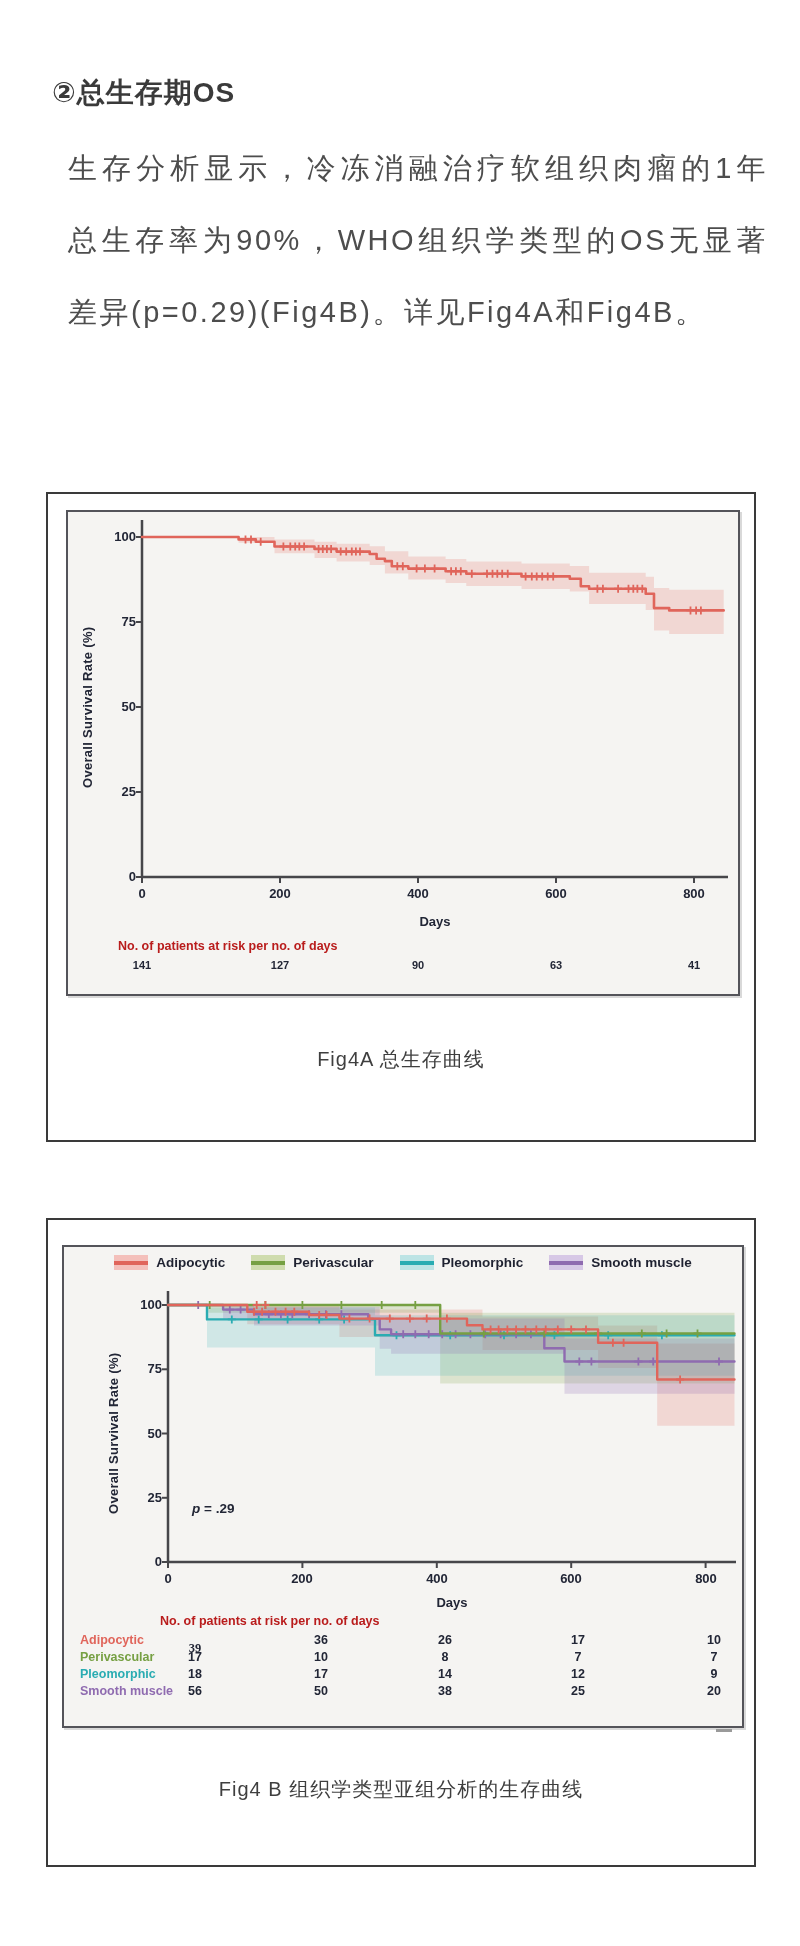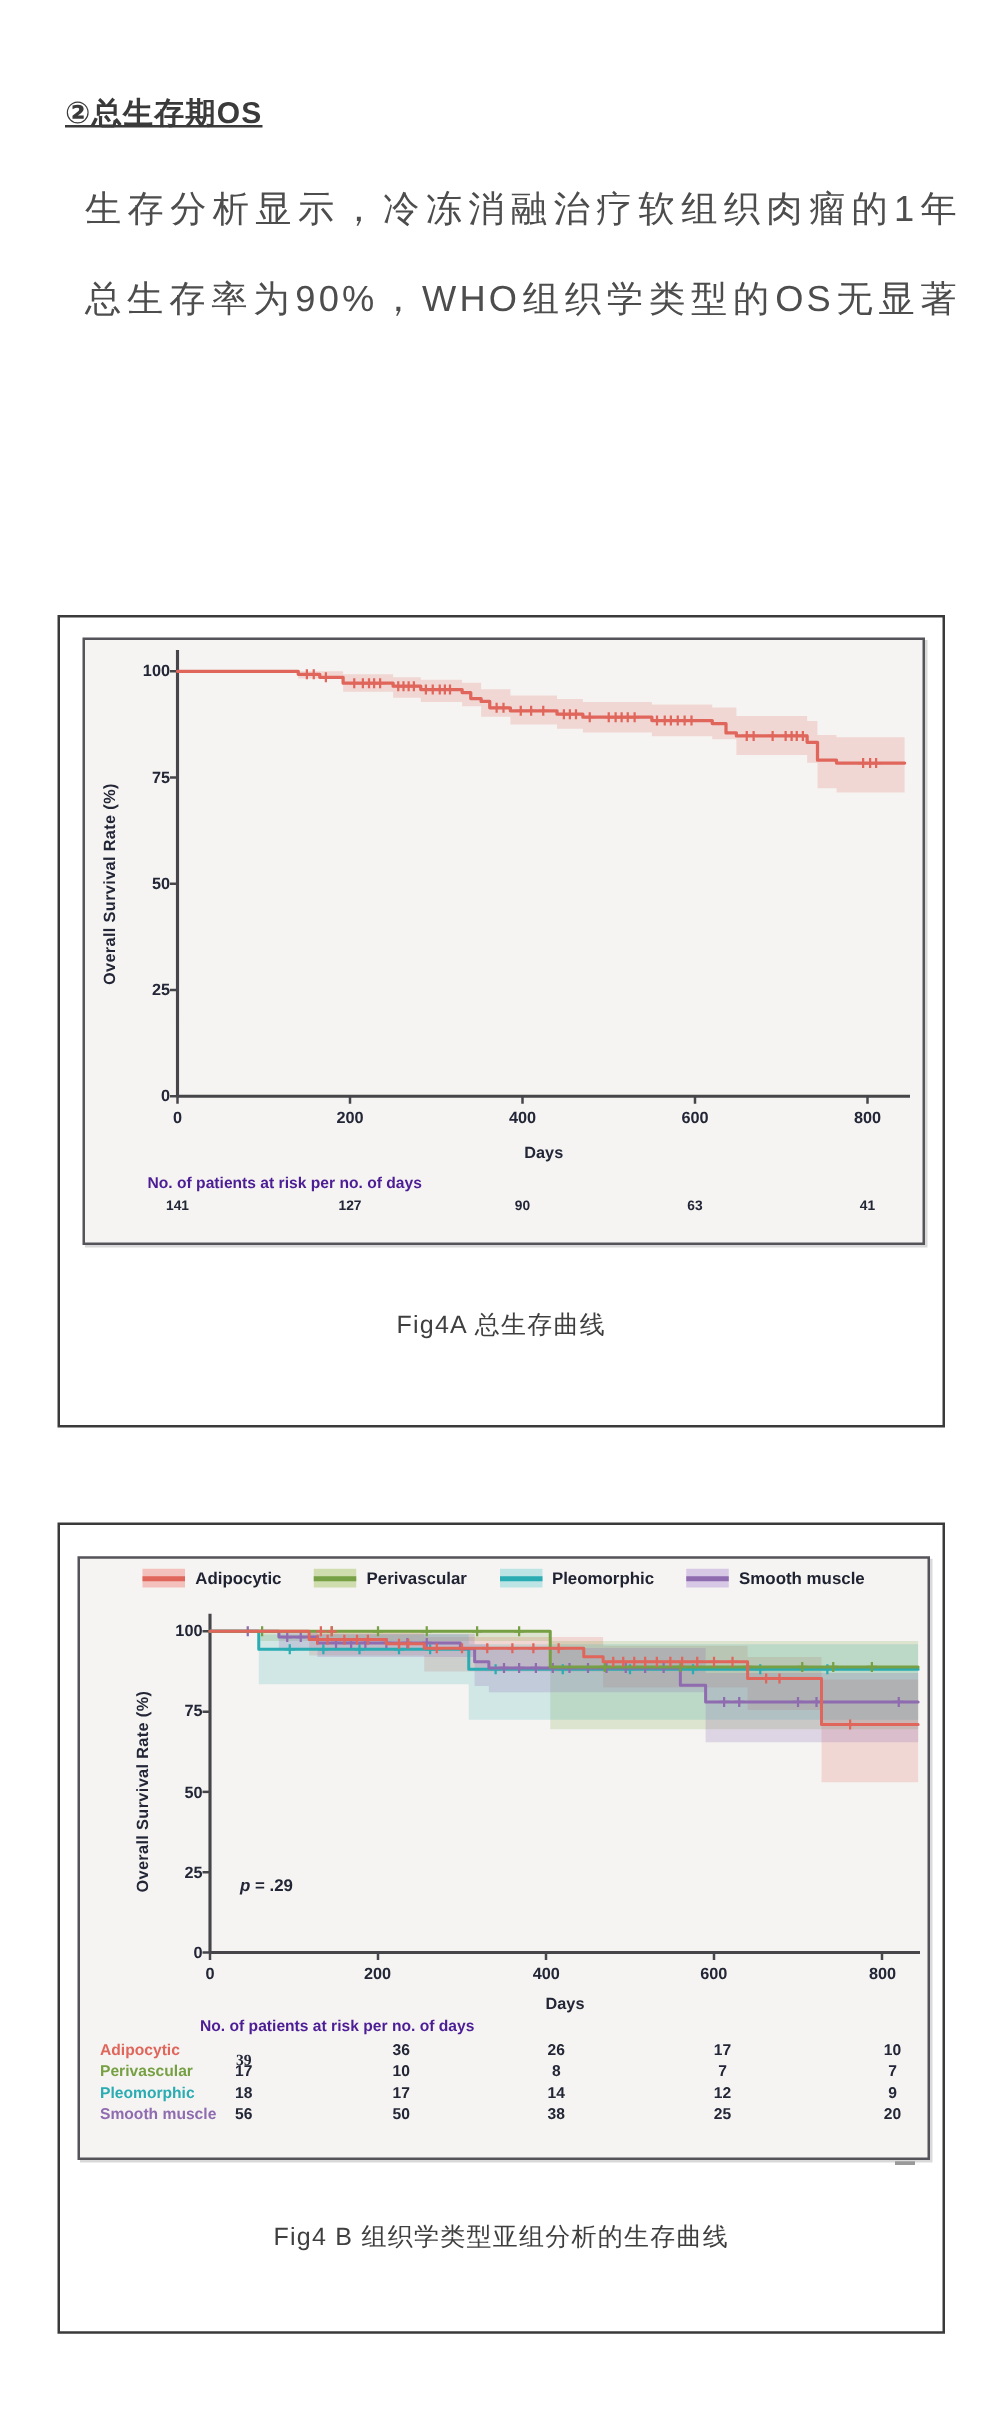--- a/index.html
+++ b/index.html
@@ -1,34 +1,34 @@
 <!DOCTYPE html>
 <html><head>
 <meta charset="utf-8">
 <style>
   html,body{margin:0;padding:0;background:#ffffff;}
   body{width:800px;height:1946px;position:relative;font-family:"Liberation Sans","DejaVu Sans",sans-serif;}
-  .heading{position:absolute;left:52px;top:74px;font-size:24px;font-weight:bold;color:#3a3a3a;letter-spacing:1px;text-decoration:underline;}
+  .heading{position:absolute;left:52px;top:74px;font-size:28px;font-weight:bold;color:#3a3a3a;letter-spacing:1px;}
   .para{position:absolute;left:52px;width:700px;color:#4d4d4d;font-size:29px;letter-spacing:2.5px;line-height:44px;}
   .pline{position:absolute;left:0;width:700px;height:44px;white-space:nowrap;}
   .pline.just{text-align:justify;text-align-last:justify;white-space:normal;}
   .figure-card{position:absolute;left:46px;width:706px;background:#ffffff;border:2px solid #3a3a3a;}
   .card-a{top:492px;height:646px;}
   .card-b{top:1218px;height:645px;}
   .chart-box{position:absolute;background:#f5f4f2;border:2px solid #54545a;box-shadow:2px 2px 0 rgba(0,0,0,0.15);}
   .box-a{left:18px;top:16px;width:670px;height:482px;}
   .box-b{left:14px;top:25px;width:678px;height:479px;}
   .chart-box svg{position:absolute;left:0;top:0;}
   .ytitle{position:absolute;writing-mode:vertical-rl;transform:rotate(180deg);text-align:center;font-size:13px;font-weight:bold;color:#222636;letter-spacing:.3px;}
   .ytitle-a{left:12px;top:80px;height:230px;}
   .ytitle-b{left:42px;top:71px;height:230px;}
   .ytick{position:absolute;width:44px;text-align:right;font-size:13px;font-weight:bold;color:#222636;}
   .xtick{position:absolute;width:44px;text-align:center;font-size:13px;font-weight:bold;color:#222636;}
   .xtitle{position:absolute;text-align:center;font-size:13px;font-weight:bold;color:#222636;}
-  .risk-header{position:absolute;font-size:12.5px;font-weight:bold;color:#4c1d95;}
+  .risk-header{position:absolute;font-size:12.5px;font-weight:bold;color:#b91c1c;}
   .risk-val{position:absolute;width:56px;text-align:center;font-weight:bold;color:#222636;}
   .risk-val.a{font-size:11px;}
   .risk-val.b{font-size:12.5px;}
   .risk-label{position:absolute;left:16px;font-size:12.5px;font-weight:bold;}
   .legend{position:absolute;left:0;top:8px;width:100%;display:flex;justify-content:center;gap:26px;}
   .legend-item{display:flex;align-items:center;}
   .swatch{position:relative;width:34px;height:15px;display:inline-block;}
   .swatch .mid{position:absolute;left:0;top:6px;width:100%;height:3.5px;}
   .legend-label{margin-left:8px;font-size:13.5px;font-weight:bold;color:#1f2231;}
   .pval{position:absolute;font-size:13.5px;font-weight:bold;color:#222636;}
@@ -39,20 +39,21 @@
   .scroll-dash{position:absolute;left:668px;top:509px;width:16px;height:3px;background:#9a9a9a;}
 </style>
 </head>
 <body>
 
 <div class="heading">②总生存期OS</div>
 
 <div class="para" style="top:146px;height:200px;margin-left:16px;">
   <div class="pline just" style="top:0;">生存分析显示，冷冻消融治疗软组织肉瘤的1年</div>
   <div class="pline just" style="top:72px;">总生存率为90%，WHO组织学类型的OS无显著</div>
+  <div class="pline" style="top:144px;">差异(p=0.29)(Fig4B)。详见Fig4A和Fig4B。</div>
 </div>
 
 <div class="figure-card card-a">
   <div class="chart-box box-a">
     <svg id="svgA" width="670" height="482" viewBox="0 0 670 482">
         <path d="M170.6 25.0L206.5 25.0L206.5 27.4L246.5 27.4L246.5 29.8L268.6 29.8L268.6 31.8L301.7 31.8L301.7 34.2L316.9 34.2L316.9 39.3L340.3 39.3L340.3 44.4L377.6 44.4L377.6 47.1L398.3 47.1L398.3 49.5L453.5 49.5L453.5 51.5L501.8 51.5L501.8 53.9L521.1 53.9L521.1 60.7L577.7 60.7L577.7 64.8L586.0 64.8L586.0 76.0L601.2 76.0L601.2 77.7L655.7 77.7L655.7 121.9L601.2 121.9L601.2 118.5L586.0 118.5L586.0 98.1L577.7 98.1L577.7 92.0L521.1 92.0L521.1 79.4L501.8 79.4L501.8 77.0L453.5 77.0L453.5 74.0L398.3 74.0L398.3 70.9L377.6 70.9L377.6 67.5L340.3 67.5L340.3 61.4L316.9 61.4L316.9 52.9L301.7 52.9L301.7 49.5L268.6 49.5L268.6 46.1L246.5 46.1L246.5 41.3L206.5 41.3L206.5 30.8L170.6 30.8Z" fill="rgba(224,101,91,0.20)" stroke="none"></path>
         <path d="M74 8V365M74 365H660" stroke="#46464a" stroke-width="2.5" fill="none"></path>
         <path d="M74.0 365v6" stroke="#46464a" stroke-width="2" fill="none"></path>
         <path d="M212.0 365v6" stroke="#46464a" stroke-width="2" fill="none"></path>
         <path d="M350.0 365v6" stroke="#46464a" stroke-width="2" fill="none"></path>

